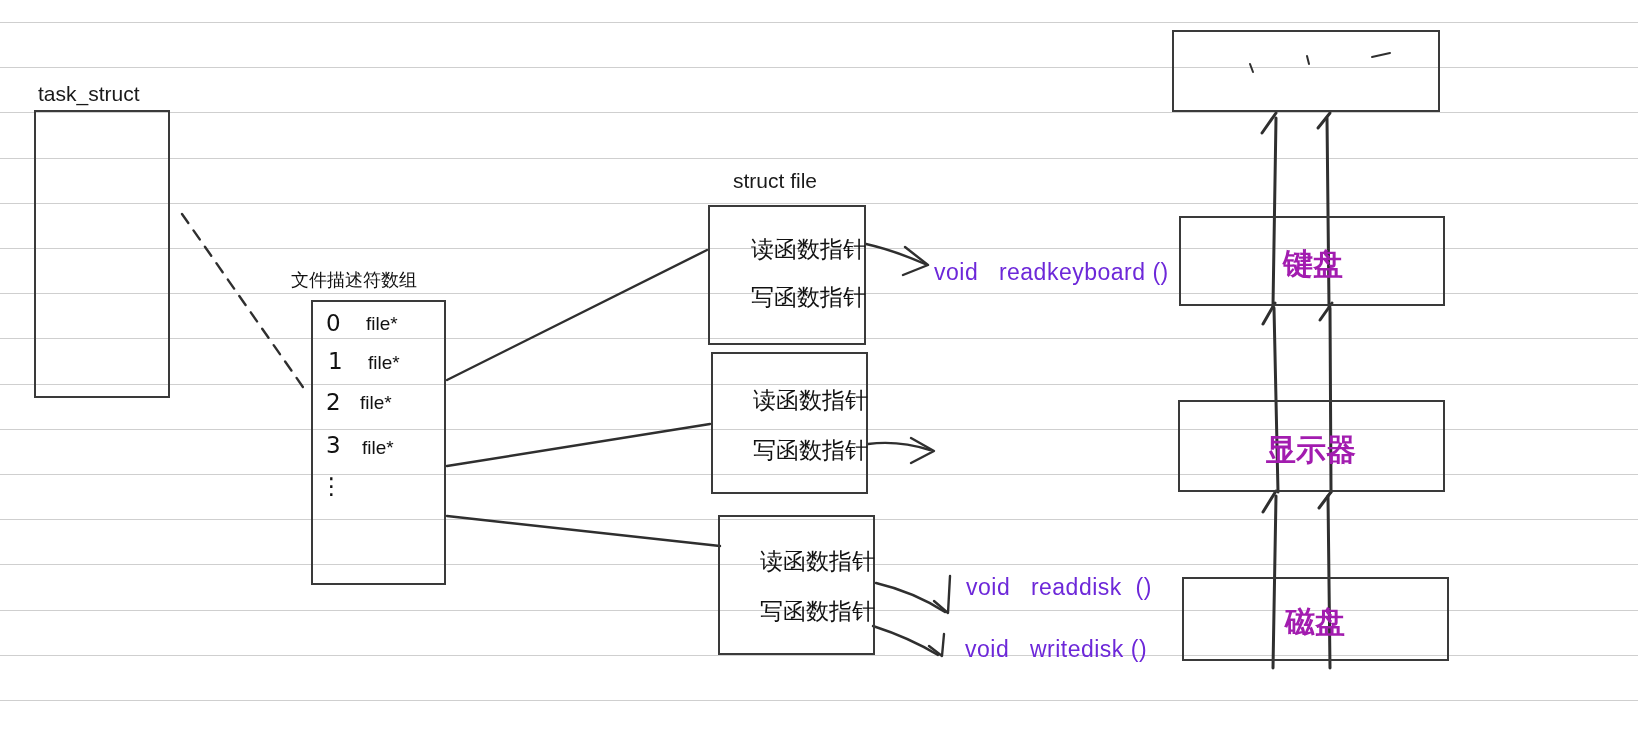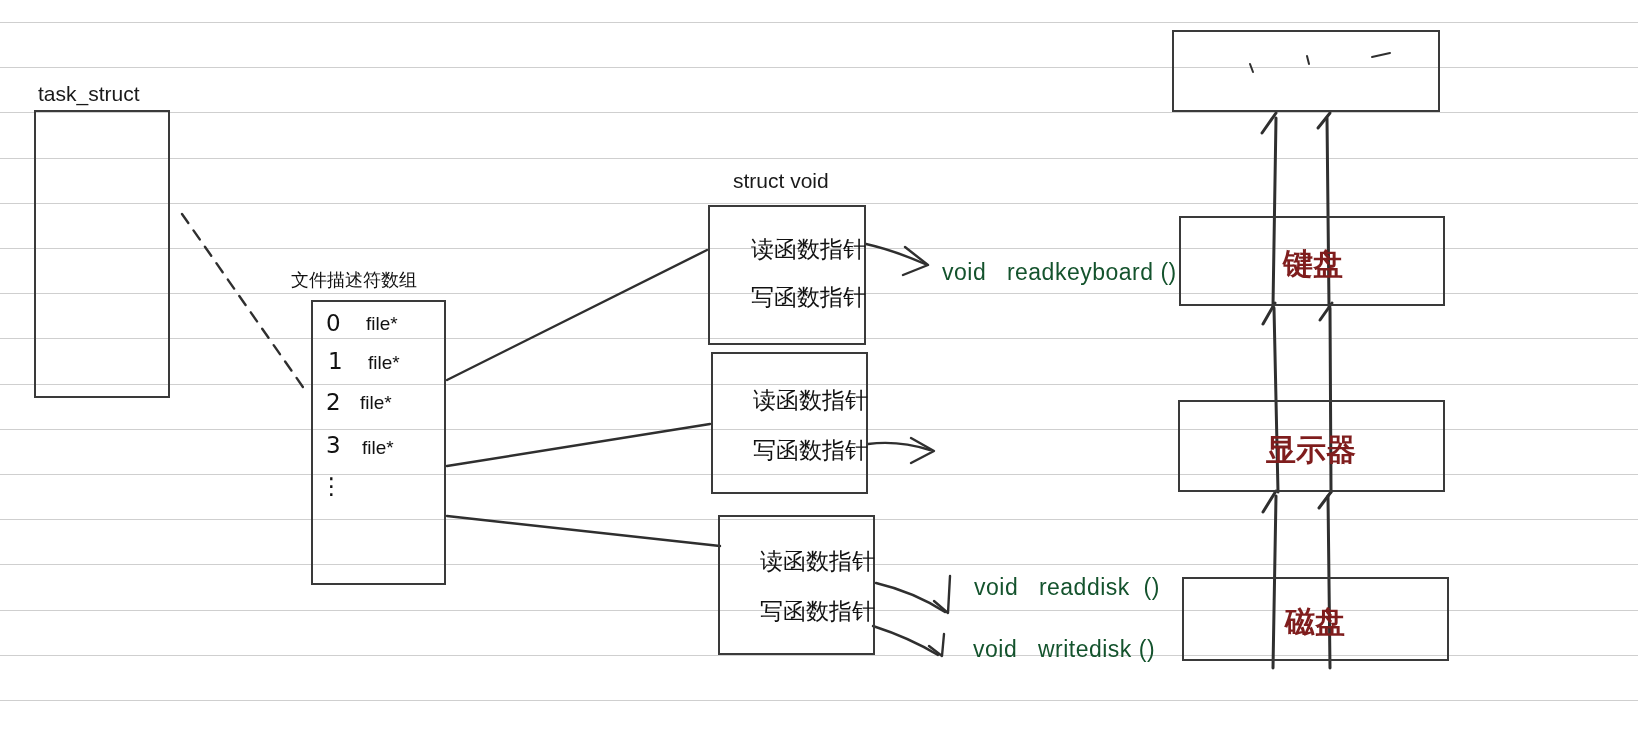--- a/index.html
+++ b/index.html
@@ -66,32 +66,31 @@
     font-size: 23px;
     color: #111111;
     white-space: nowrap;
     font-family: "DejaVu Sans", "Liberation Sans", sans-serif;
     margin-left: 28px;
   }
   .device-title {
     position: absolute;
     font-size: 30px;
     font-weight: bold;
-    color: #7f1d1d;
+    color: #a21caf;
     white-space: nowrap;
     font-family: "DejaVu Sans", "Liberation Sans", sans-serif;
   }
   .fn-label {
     position: absolute;
     font-size: 23px;
-    color: #14532d;
+    color: #6d28d9;
     white-space: nowrap;
     letter-spacing: 0.5px;
     font-family: "Liberation Sans", "DejaVu Sans", sans-serif;
-    margin-left: 8px;
   }
   .fd-index {
     position: absolute;
     font-size: 23px;
     color: #111111;
     font-family: "DejaVu Sans", "Liberation Sans", sans-serif;
   }
   .fd-file {
     position: absolute;
     font-size: 19px;
@@ -193,21 +192,21 @@
   <div class="fd-file" style="left:368px; top:352px;">file*</div>
 
   <div class="fd-index" style="left:326px; top:389px;">2</div>
   <div class="fd-file" style="left:360px; top:392px;">file*</div>
 
   <div class="fd-index" style="left:326px; top:432px;">3</div>
   <div class="fd-file" style="left:362px; top:437px;">file*</div>
 
   <div class="fd-dots" style="left:320px; top:476px; width:22px;">⋮</div>
 
-  <div class="box-label" style="left:733px; top:169px;">struct void</div>
+  <div class="box-label" style="left:733px; top:169px;">struct file</div>
 
   <div class="box" style="left:708px; top:205px; width:158px; height:140px;"></div>
   <div class="field-row" style="left:723px; top:234px;">读函数指针</div>
   <div class="field-row" style="left:723px; top:282px;">写函数指针</div>
 
   <div class="box" style="left:711px; top:352px; width:157px; height:142px;"></div>
   <div class="field-row" style="left:725px; top:385px;">读函数指针</div>
   <div class="field-row" style="left:725px; top:435px;">写函数指针</div>
 
   <div class="box" style="left:718px; top:515px; width:157px; height:140px;"></div>

